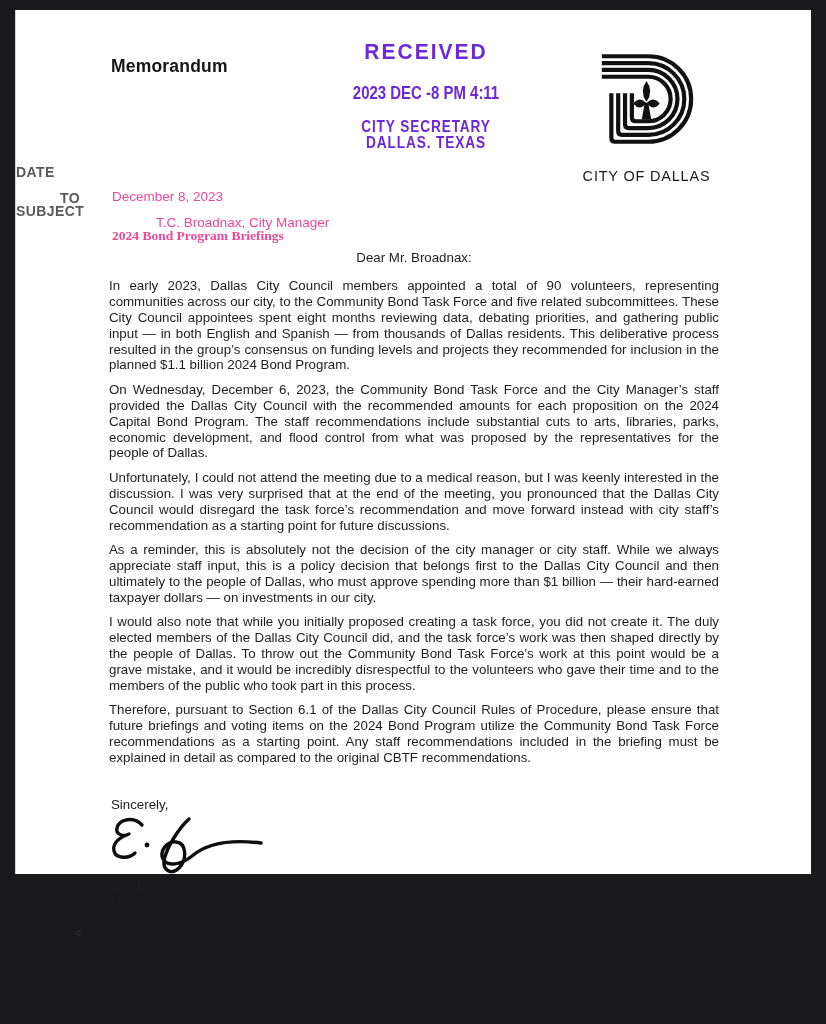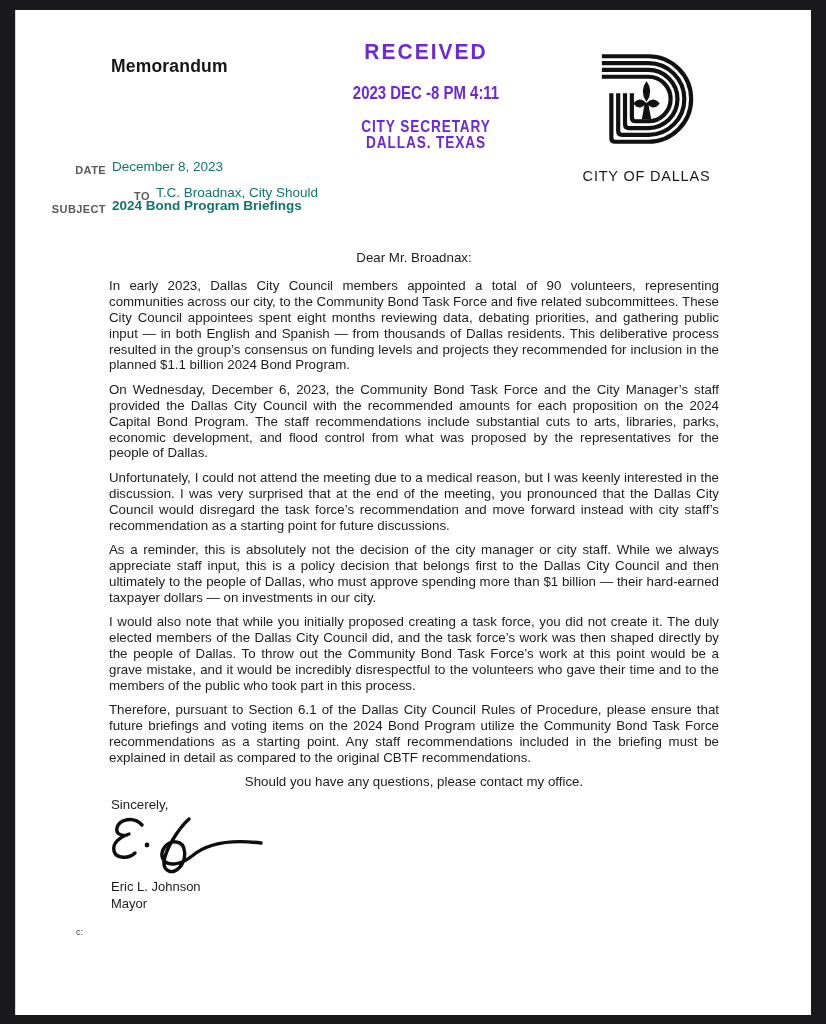--- a/index.html
+++ b/index.html
@@ -4,21 +4,21 @@
 <style>
   html,body{margin:0;padding:0;}
   body{
     width:826px;height:1024px;
     background:#19191b;
     position:relative;
     overflow:hidden;
     font-family:"Liberation Sans","DejaVu Sans",sans-serif;
   }
   .paper{
-    position:absolute;left:15px;top:10px;width:796px;height:1005px;
+    position:absolute;left:15px;top:10px;width:796px;height:864px;
     background:#ffffff;
     border-left:1px solid #d8d8d8;
     box-sizing:border-box;
   }
   .memo-title{
     position:absolute;left:95px;top:46px;
     font-size:17.5px;font-weight:bold;color:#161616;letter-spacing:.2px;
   }
   
   .stamp{position:absolute;left:315px;top:0;width:190px;height:160px;color:#6d28d9;}
@@ -27,26 +27,26 @@
   .stamp-line2{top:74px;font-size:17px;letter-spacing:0;transform:scale(.88,1.05);}
   .stamp-line3{top:108px;font-size:15.5px;transform:scale(.88,1.05);letter-spacing:1px;}
   .stamp-line4{top:124px;font-size:15.5px;transform:scale(.88,1.05);letter-spacing:1px;}
   
   .logo-block{position:absolute;left:563px;top:38px;width:135px;text-align:center;}
   .logo-block svg{display:block;margin:0 auto;}
   .logo-caption{margin-top:18px;font-size:14.5px;color:#1a1a1a;letter-spacing:.8px;white-space:nowrap;}
   
   .field-row{position:absolute;left:0;display:flex;align-items:flex-start;}
   .field-row .flabel{
-    width:90px;text-align:right;font-size:11px;color:#5a5a5a;
+    width:90px;font-size:14px;color:#5a5a5a;
     letter-spacing:.4px;padding-top:4.5px;font-weight:bold;
   }
-  .field-row .fvalue{padding-left:6px;font-size:13.5px;color:#0f766e;white-space:nowrap;}
+  .field-row .fvalue{padding-left:6px;font-size:13.5px;color:#ec4899;white-space:nowrap;margin-top:30px;}
   .row-date{top:149px;} .row-to{top:175px;padding-left:44px;} .row-subject{top:188px;}
-  .row-subject .fvalue{font-weight:bold;}
+  .row-subject .fvalue{font-weight:bold;font-family:Liberation Serif, serif;}
   
   .body-text{
     position:absolute;left:93px;top:240px;width:610px;
     font-size:13.3px;line-height:15.9px;color:#1d1d1d;
   }
   .body-text p{margin:0 0 8.5px 0;text-align:justify;}
   .body-text p.salutation{text-align:center;margin-bottom:12px;}
   
   .closing{position:absolute;left:95px;top:787px;font-size:13.3px;color:#1d1d1d;text-align:center;}
   .signature{position:absolute;left:93px;top:802px;}
@@ -86,36 +86,35 @@
     </svg>
     <div class="logo-caption">CITY OF DALLAS</div>
   </div>
 
   <div class="field-row row-date">
     <div class="flabel">DATE</div>
     <div class="fvalue">December 8, 2023</div>
   </div>
   <div class="field-row row-to">
     <div class="flabel">TO</div>
-    <div class="fvalue">T.C. Broadnax, City Should</div>
+    <div class="fvalue">T.C. Broadnax, City Manager</div>
   </div>
   <div class="field-row row-subject">
     <div class="flabel">SUBJECT</div>
     <div class="fvalue">2024 Bond Program Briefings</div>
   </div>
 
   <div class="body-text">
     <p class="salutation">Dear Mr. Broadnax:</p>
     <p>In early 2023, Dallas City Council members appointed a total of 90 volunteers, representing communities across our city, to the Community Bond Task Force and five related subcommittees. These City Council appointees spent eight months reviewing data, debating priorities, and gathering public input — in both English and Spanish — from thousands of Dallas residents. This deliberative process resulted in the group’s consensus on funding levels and projects they recommended for inclusion in the planned $1.1 billion 2024 Bond Program.</p>
     <p>On Wednesday, December 6, 2023, the Community Bond Task Force and the City Manager’s staff provided the Dallas City Council with the recommended amounts for each proposition on the 2024 Capital Bond Program. The staff recommendations include substantial cuts to arts, libraries, parks, economic development, and flood control from what was proposed by the representatives for the people of Dallas.</p>
     <p>Unfortunately, I could not attend the meeting due to a medical reason, but I was keenly interested in the discussion. I was very surprised that at the end of the meeting, you pronounced that the Dallas City Council would disregard the task force’s recommendation and move forward instead with city staff’s recommendation as a starting point for future discussions.</p>
     <p>As a reminder, this is absolutely not the decision of the city manager or city staff. While we always appreciate staff input, this is a policy decision that belongs first to the Dallas City Council and then ultimately to the people of Dallas, who must approve spending more than $1 billion — their hard-earned taxpayer dollars — on investments in our city.</p>
     <p>I would also note that while you initially proposed creating a task force, you did not create it. The duly elected members of the Dallas City Council did, and the task force’s work was then shaped directly by the people of Dallas. To throw out the Community Bond Task Force’s work at this point would be a grave mistake, and it would be incredibly disrespectful to the volunteers who gave their time and to the members of the public who took part in this process.</p>
     <p>Therefore, pursuant to Section 6.1 of the Dallas City Council Rules of Procedure, please ensure that future briefings and voting items on the 2024 Bond Program utilize the Community Bond Task Force recommendations as a starting point. Any staff recommendations included in the briefing must be explained in detail as compared to the original CBTF recommendations.</p>
-    <p class="salutation">Should you have any questions, please contact my office.</p>
   </div>
 
   <div class="closing">Sincerely,</div>
 
   <div class="signature">
     <svg width="160" height="68" viewBox="0 0 160 68">
       <g fill="none" stroke="#0d0d0d" stroke-width="3.4" stroke-linecap="round" stroke-linejoin="round">
         <path d="M33,13 C25,4 10,7 8,16 C6,23 16,25 20,22 C11,25 3,31 5,39 C7,47 20,47 26,41"></path>
         <path d="M80,7 C70,16 57,36 55,49 C54,59 63,63 70,56 C78,48 78,31 67,30 C58,29 50,39 54,47 C58,55 72,53 83,44 C97,32 120,27 152,31"></path>
       </g>

